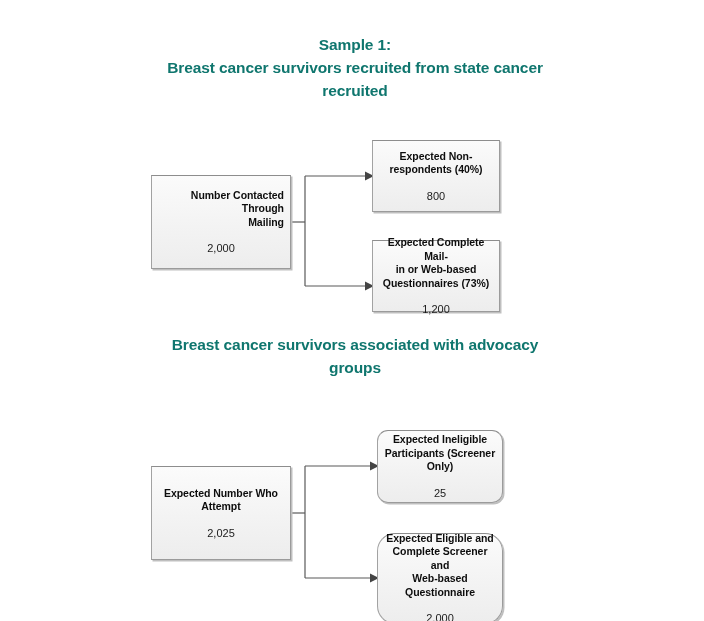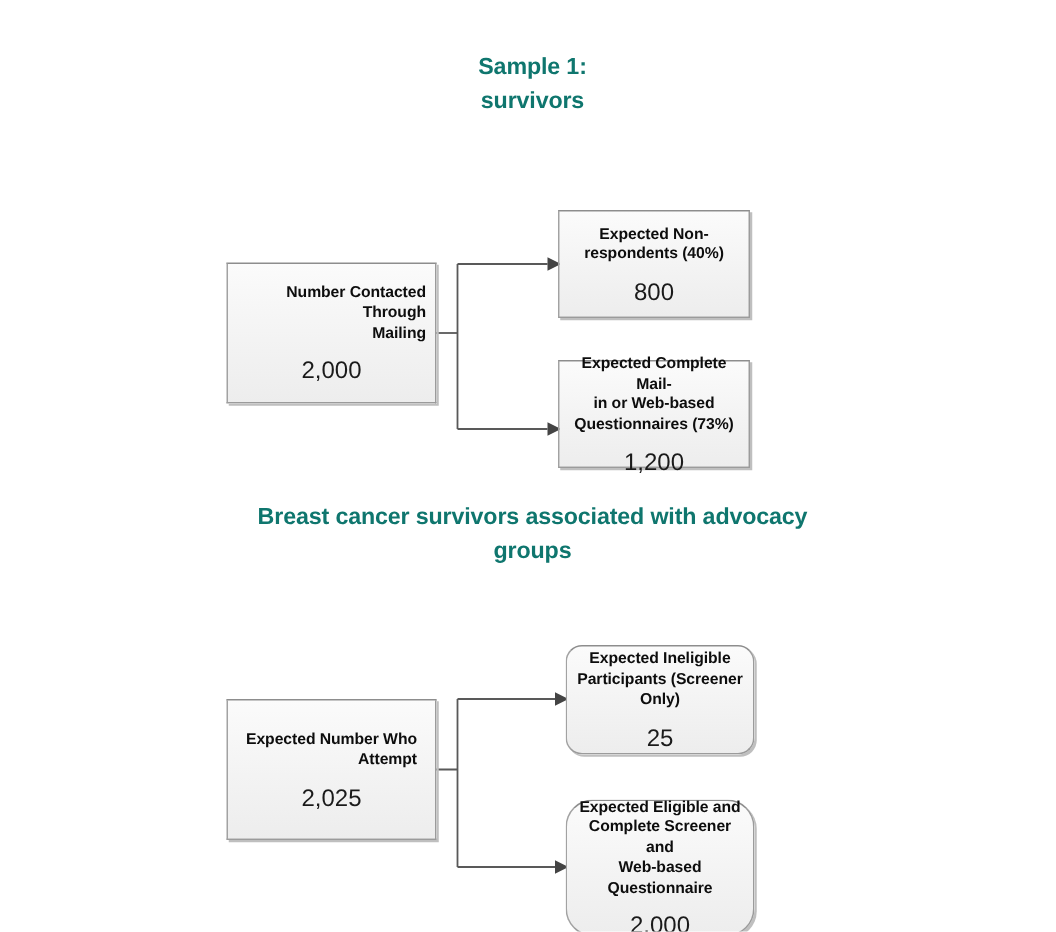--- a/index.html
+++ b/index.html
@@ -58,33 +58,33 @@
     padding: 4px 6px;
   }
   .node .label {
     font-weight: bold;
     font-size: 10.5px;
     line-height: 13.5px;
     color: #0d0d0d;
     letter-spacing: -0.05px;
   }
   .node .value {
-    font-size: 16px;
+    font-size: 11px;
     line-height: 14px;
     color: #1a1a1a;
     margin-top: 12px;
   }
 
   
   #s1-source      { left: 151px; top: 175px; width: 140px; height: 94px; text-align: right; }
   #s1-branch-top  { left: 372px; top: 140px; width: 128px; height: 72px; }
   #s1-branch-bot  { left: 372px; top: 240px; width: 128px; height: 72px; }
 
   
-  #s2-source      { left: 151px; top: 466px; width: 140px; height: 94px; text-align: right; }
+  #s2-source      { left: 151px; top: 466px; width: 140px; height: 94px; }
   #s2-branch-top  { left: 377px; top: 430px; width: 126px; height: 73px; border-radius: 11px; }
   #s2-branch-bot  { left: 377px; top: 533px; width: 126px; height: 91px; border-radius: 18px; }
 
   
   .connector {
     position: absolute;
     left: 0;
     top: 0;
     width: 704px;
     height: 621px;
@@ -99,21 +99,22 @@
   }
   .arrowhead { fill: #444444; stroke: none; }
 </style>
 </head>
 <body>
 
 <div class="canvas">
 
   <div class="section-title" id="sample1-title">
     <span class="line">Sample 1:</span>
-    <span class="line">survivors</span>
+    <span class="line">Breast cancer survivors recruited from state cancer</span>
+    <span class="line">recruited</span>
   </div>
 
   <svg class="connector" id="s1-connector" viewBox="0 0 704 621" width="704" height="621" xmlns="http://www.w3.org/2000/svg">
 
     <line x1="291" y1="222" x2="305" y2="222"></line>
 
     <line x1="305" y1="176" x2="305" y2="286"></line>
 
     <line x1="305" y1="176" x2="365" y2="176"></line>
     <polygon class="arrowhead" points="365,171.5 374,176 365,180.5"></polygon>

